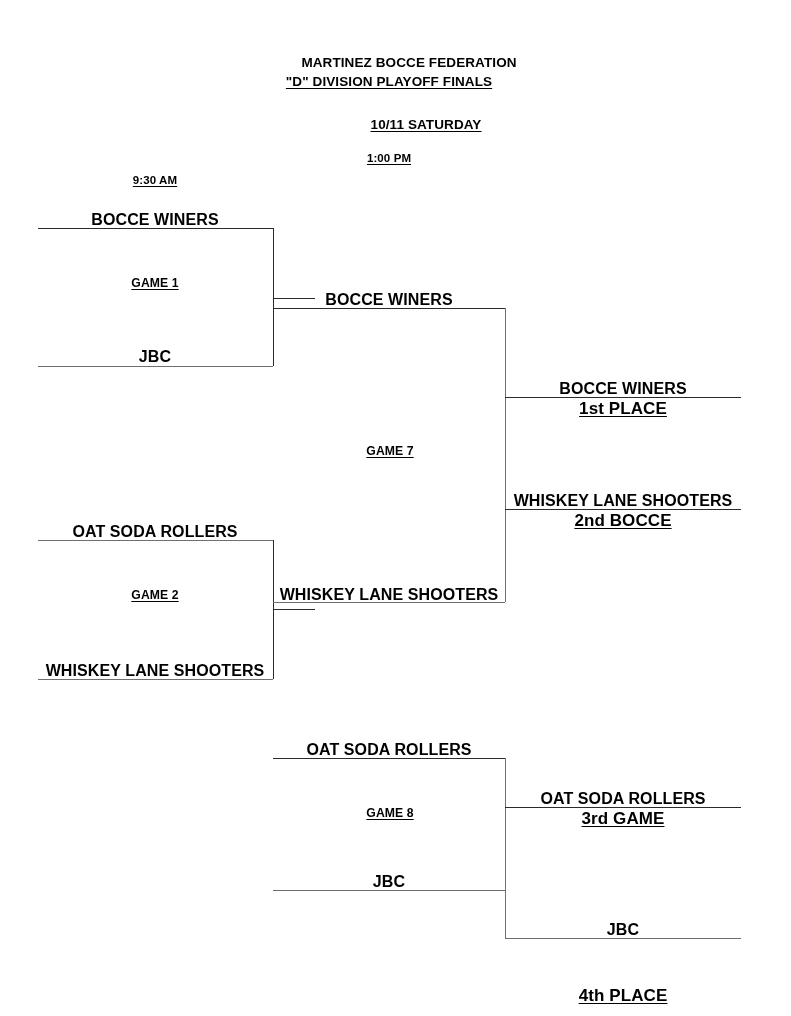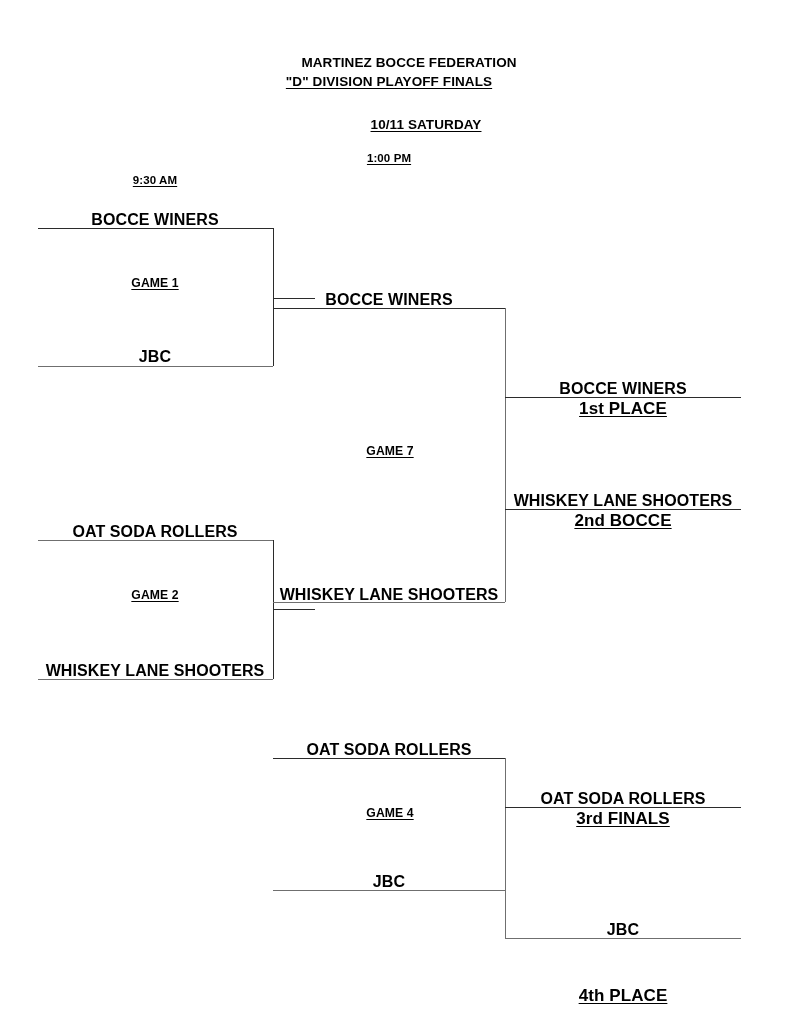--- a/index.html
+++ b/index.html
@@ -82,28 +82,28 @@
   <div class="hline" style="left:505px;top:397px;width:236px;"></div>
   <div class="txt place ctr u" style="left:623px;top:399px;">1st PLACE</div>
 
   <div class="txt team ctr" style="left:623px;top:492px;">WHISKEY LANE SHOOTERS</div>
   <div class="hline" style="left:505px;top:509px;width:236px;"></div>
   <div class="txt place ctr u" style="left:623px;top:511px;">2nd BOCCE</div>
 
   <div class="txt team ctr" style="left:389px;top:741px;">OAT SODA ROLLERS</div>
   <div class="hline" style="left:273px;top:758px;width:232px;"></div>
 
-  <div class="txt gamelbl ctr u" style="left:390px;top:806px;">GAME 4 </div>
+  <div class="txt gamelbl ctr u" style="left:390px;top:806px;">GAME 8 </div>
 
   <div class="txt team ctr" style="left:389px;top:873px;">JBC</div>
   <div class="hline soft" style="left:273px;top:890px;width:232px;"></div>
 
   <div class="vline soft" style="left:505px;top:758px;height:180px;"></div>
 
   <div class="txt team ctr" style="left:623px;top:790px;">OAT SODA ROLLERS</div>
   <div class="hline" style="left:505px;top:807px;width:236px;"></div>
-  <div class="txt place ctr u" style="left:623px;top:809px;">3rd FINALS</div>
+  <div class="txt place ctr u" style="left:623px;top:809px;">3rd GAME</div>
 
   <div class="txt team ctr" style="left:623px;top:921px;">JBC</div>
   <div class="hline soft" style="left:505px;top:938px;width:236px;"></div>
   <div class="txt place ctr u" style="left:623px;top:986px;">4th PLACE</div>
 
 </div>
 
 </body></html>

